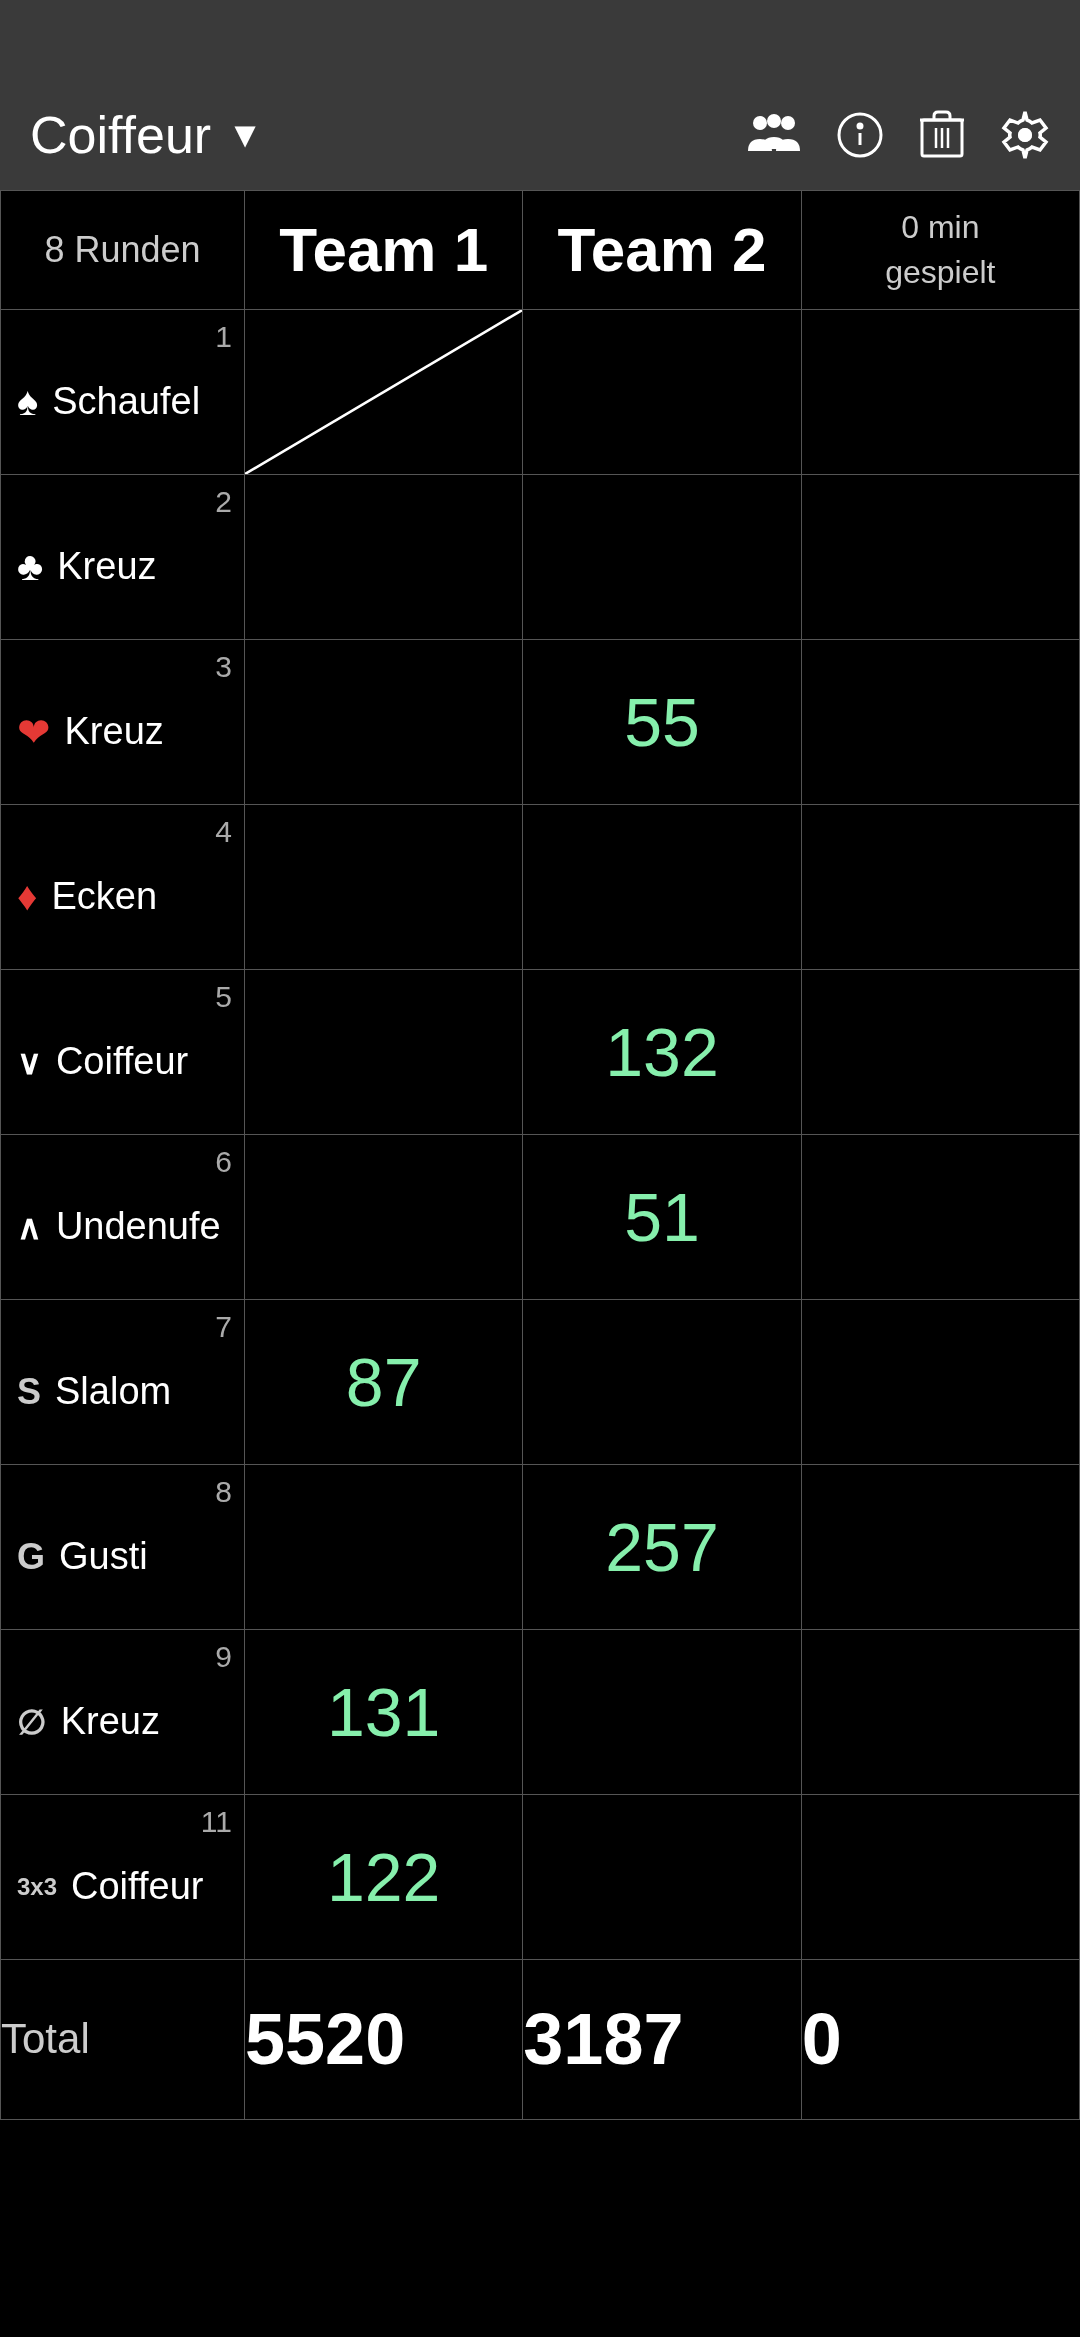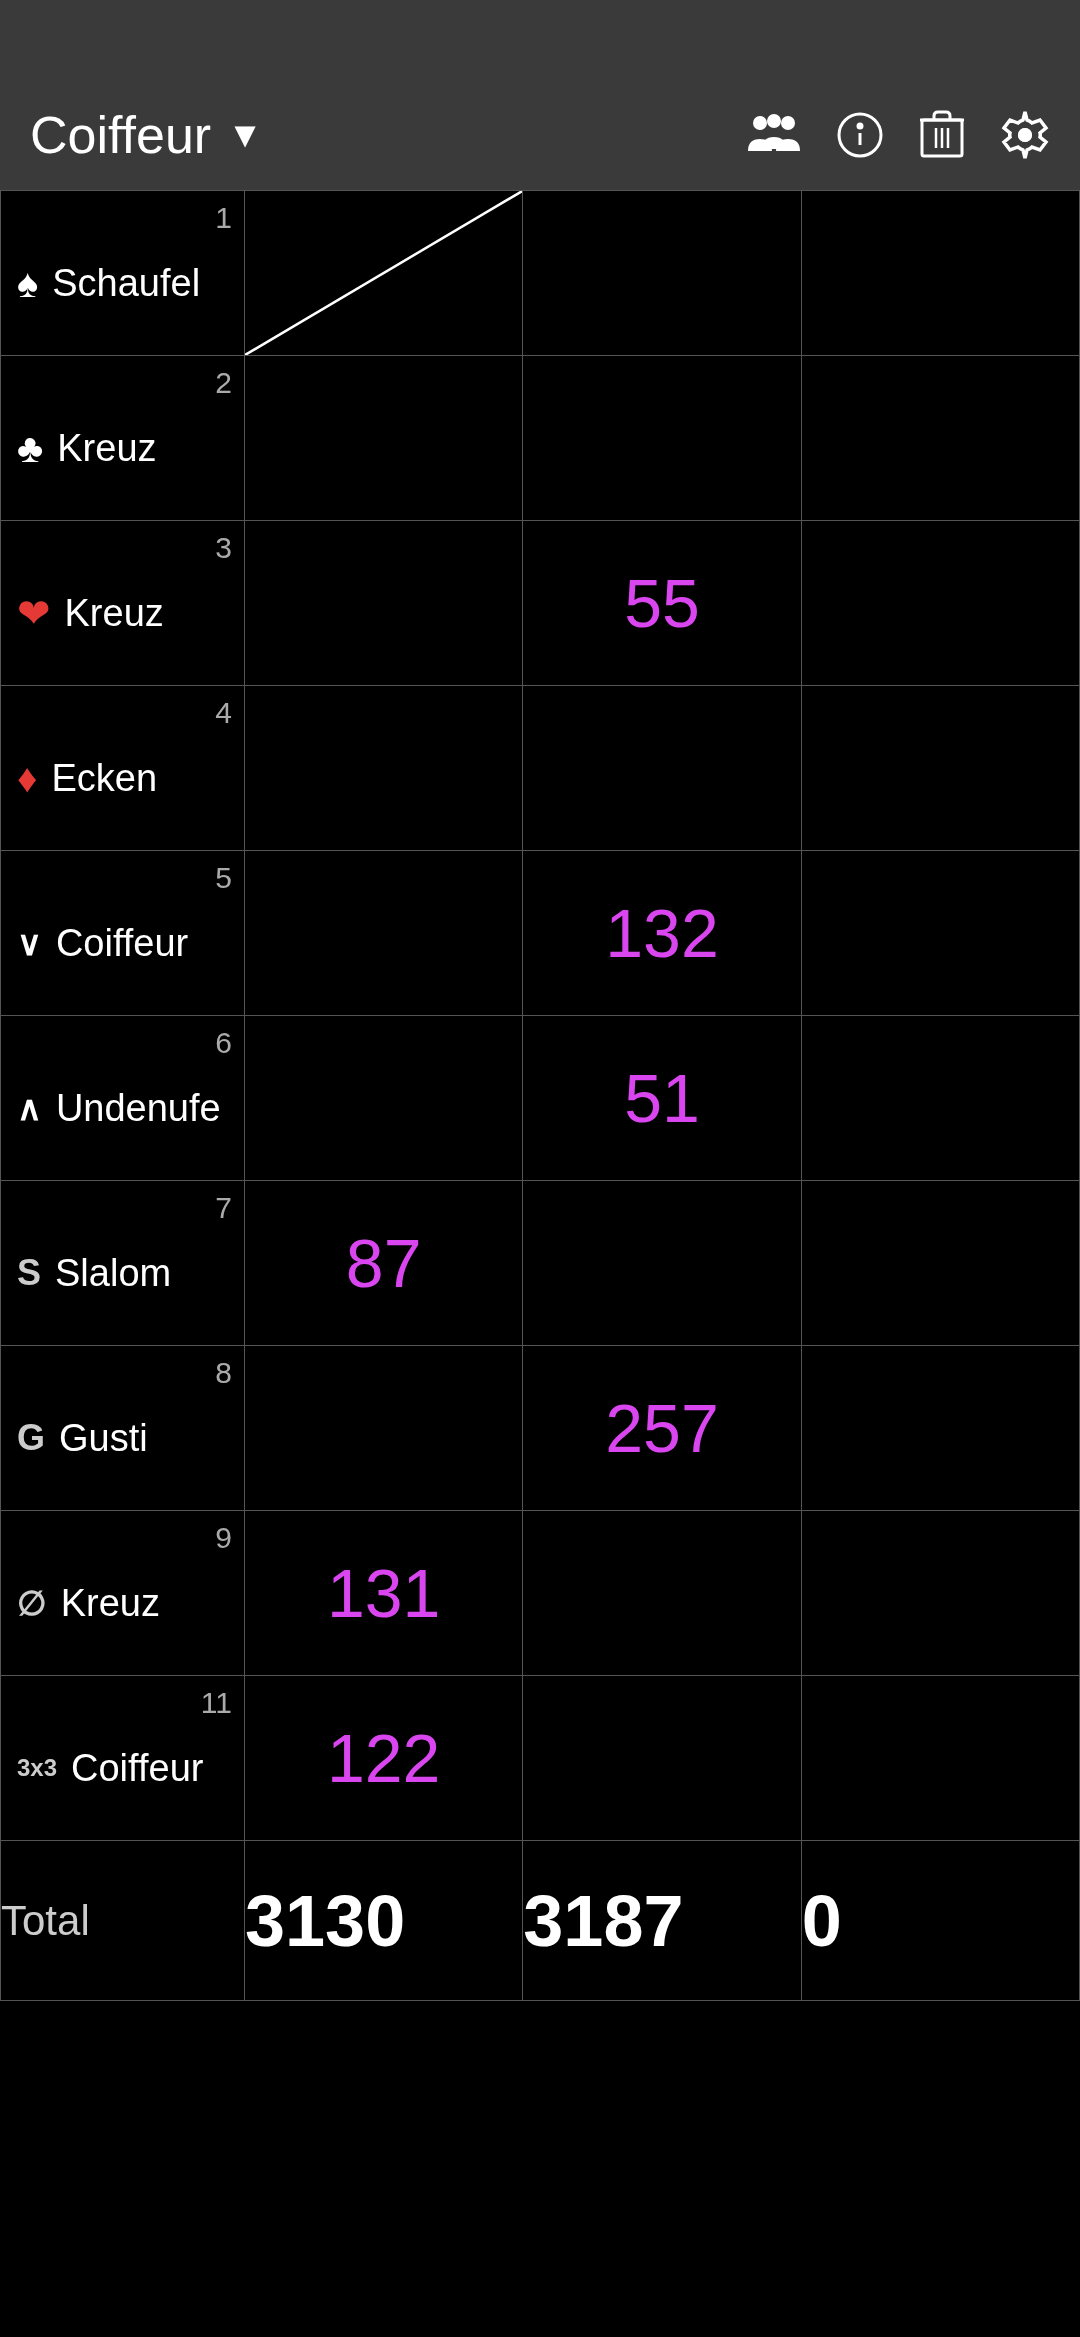--- a/index.html
+++ b/index.html
@@ -115,21 +115,21 @@
     }
     .row-icon-small {
       font-size: 28px;
       font-weight: 700;
       color: #ccc;
     }
     .score-cell {
       text-align: center;
       font-size: 68px;
       font-weight: 400;
-      color: #d946ef;
+      color: #86efac;
       width: 270px;
     }
     .score-cell.empty {
       
     }
 
     
     .diagonal-cell {
       position: relative;
       overflow: hidden;
@@ -206,20 +206,26 @@
         <path d="M25 2 L27 10 Q30 11 32 13 L40 10 L46 18 L40 23 Q40.5 25 40 27 L46 32 L40 40 L32 37 Q30 39 27 40 L25 48 L23 40 Q20 39 18 37 L10 40 L4 32 L10 27 Q9.5 25 10 23 L4 18 L10 10 L18 13 Q20 11 23 10 Z" fill="none" stroke="white" stroke-width="3.5"></path>
         <path d="M25 18 A7 7 0 1 1 25 32 A7 7 0 1 1 25 18 Z" fill="white"></path>
       </svg>
     </div>
   </div>
 </div>
 
 <table class="score-table">
 
   <tbody>
+      <tr class="header-row">
+    <td class="col-w-label col-label">8 Runden</td>
+    <td class="col-w-team col-team">Team 1</td>
+    <td class="col-w-team col-team">Team 2</td>
+    <td class="col-w-team3 col-time">0 min<br>gespielt</td>
+  </tr>
 
   <tr class="data-row">
     <td class="row-label-cell col-w-label">
       <span class="row-number">1</span>
       <div class="row-label">
         <span class="row-icon">♠</span>
         <span>Schaufel</span>
       </div>
     </td>
     <td class="score-cell diagonal-cell">
@@ -344,18 +350,18 @@
         <span>Coiffeur</span>
       </div>
     </td>
     <td class="score-cell">122</td>
     <td class="score-cell empty"></td>
     <td class="score-cell empty"></td>
   </tr>
 
   <tr class="total-row">
     <td class="total-label">Total</td>
-    <td class="total-score">3130</td>
+    <td class="total-score">5520</td>
     <td class="total-score">3187</td>
     <td class="total-score">0</td>
   </tr>
 </tbody>
   </table>
 
 </body></html>

